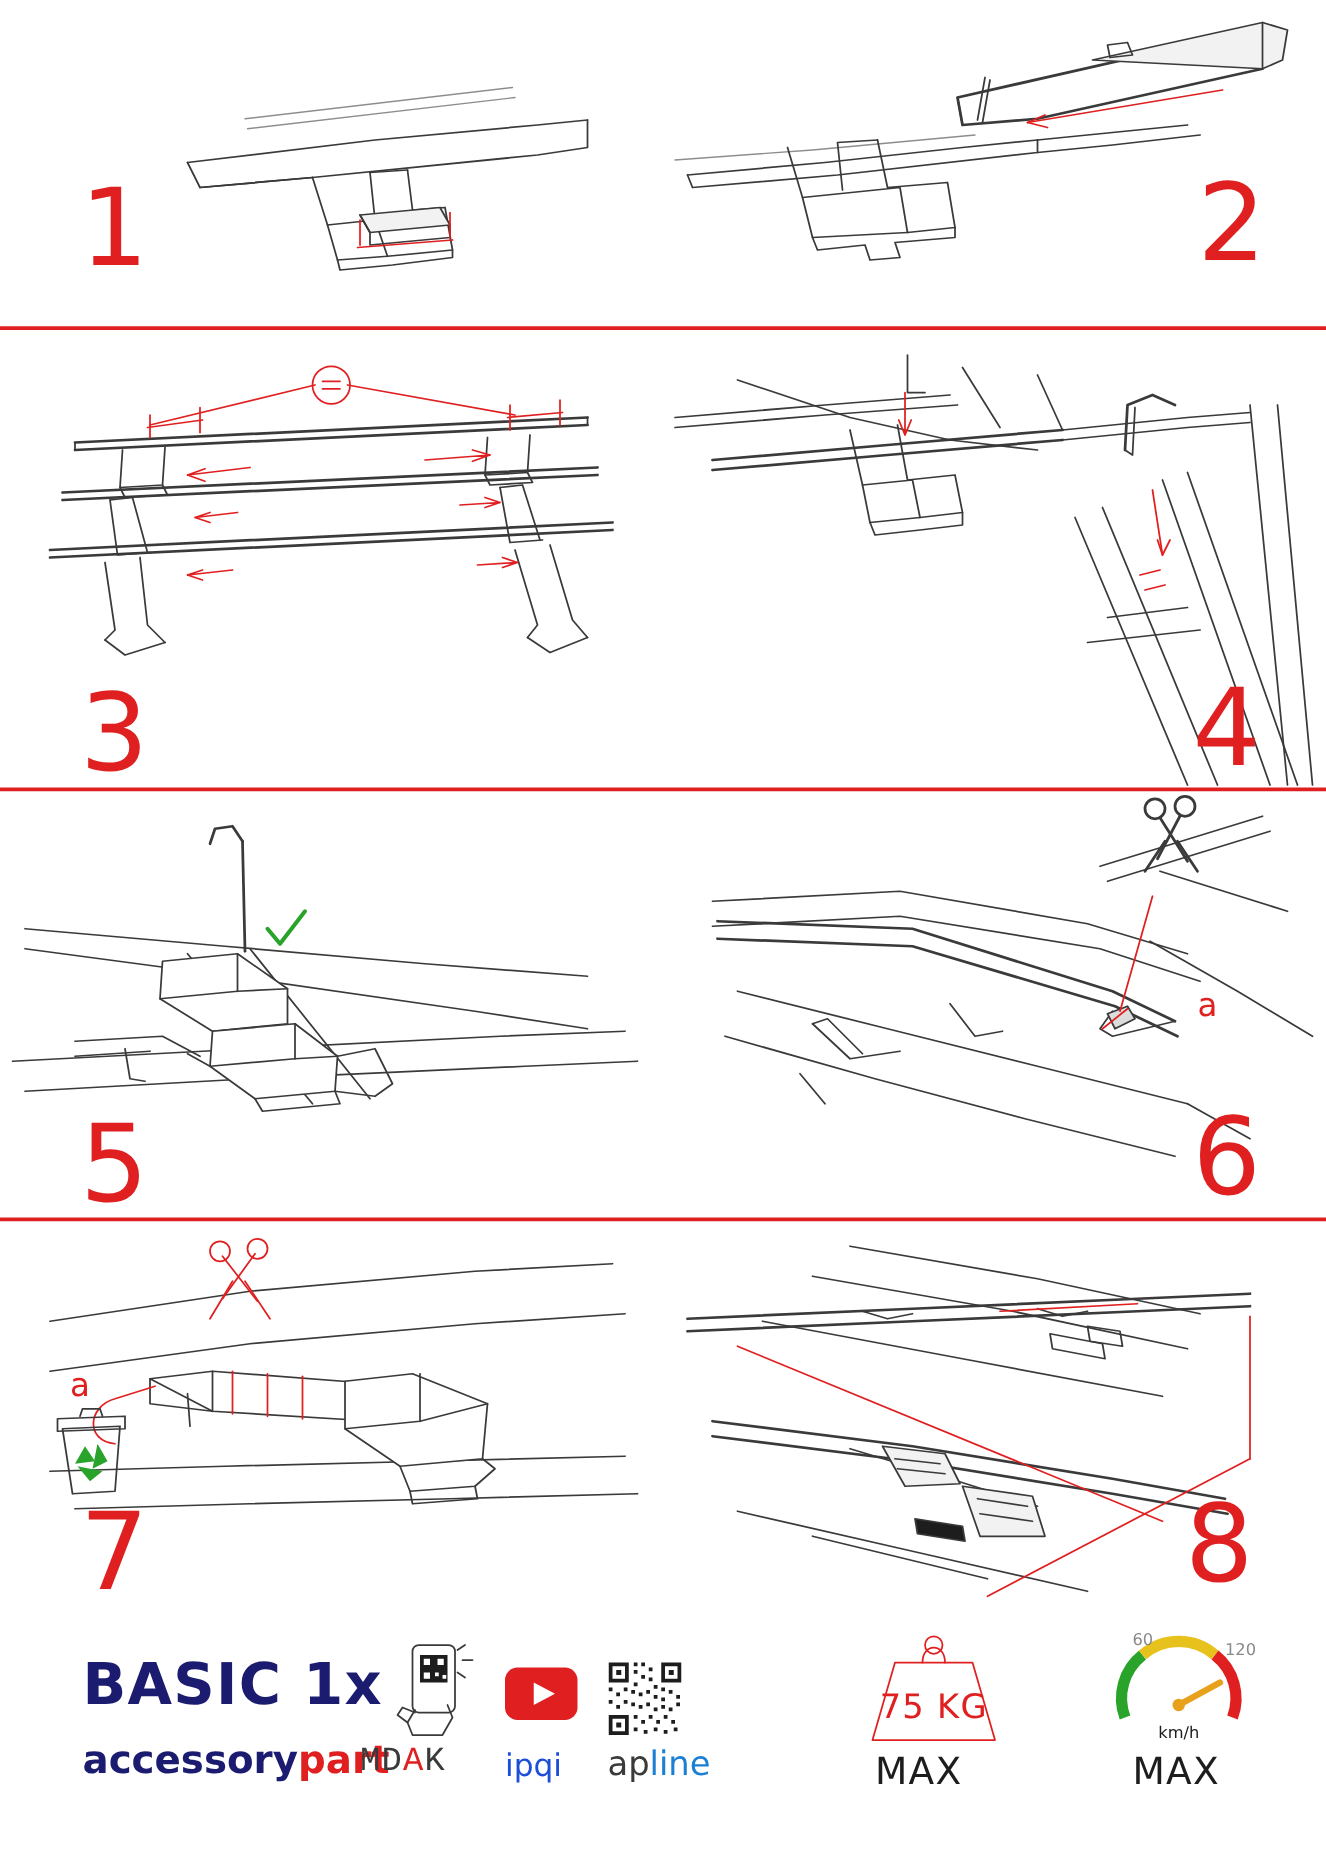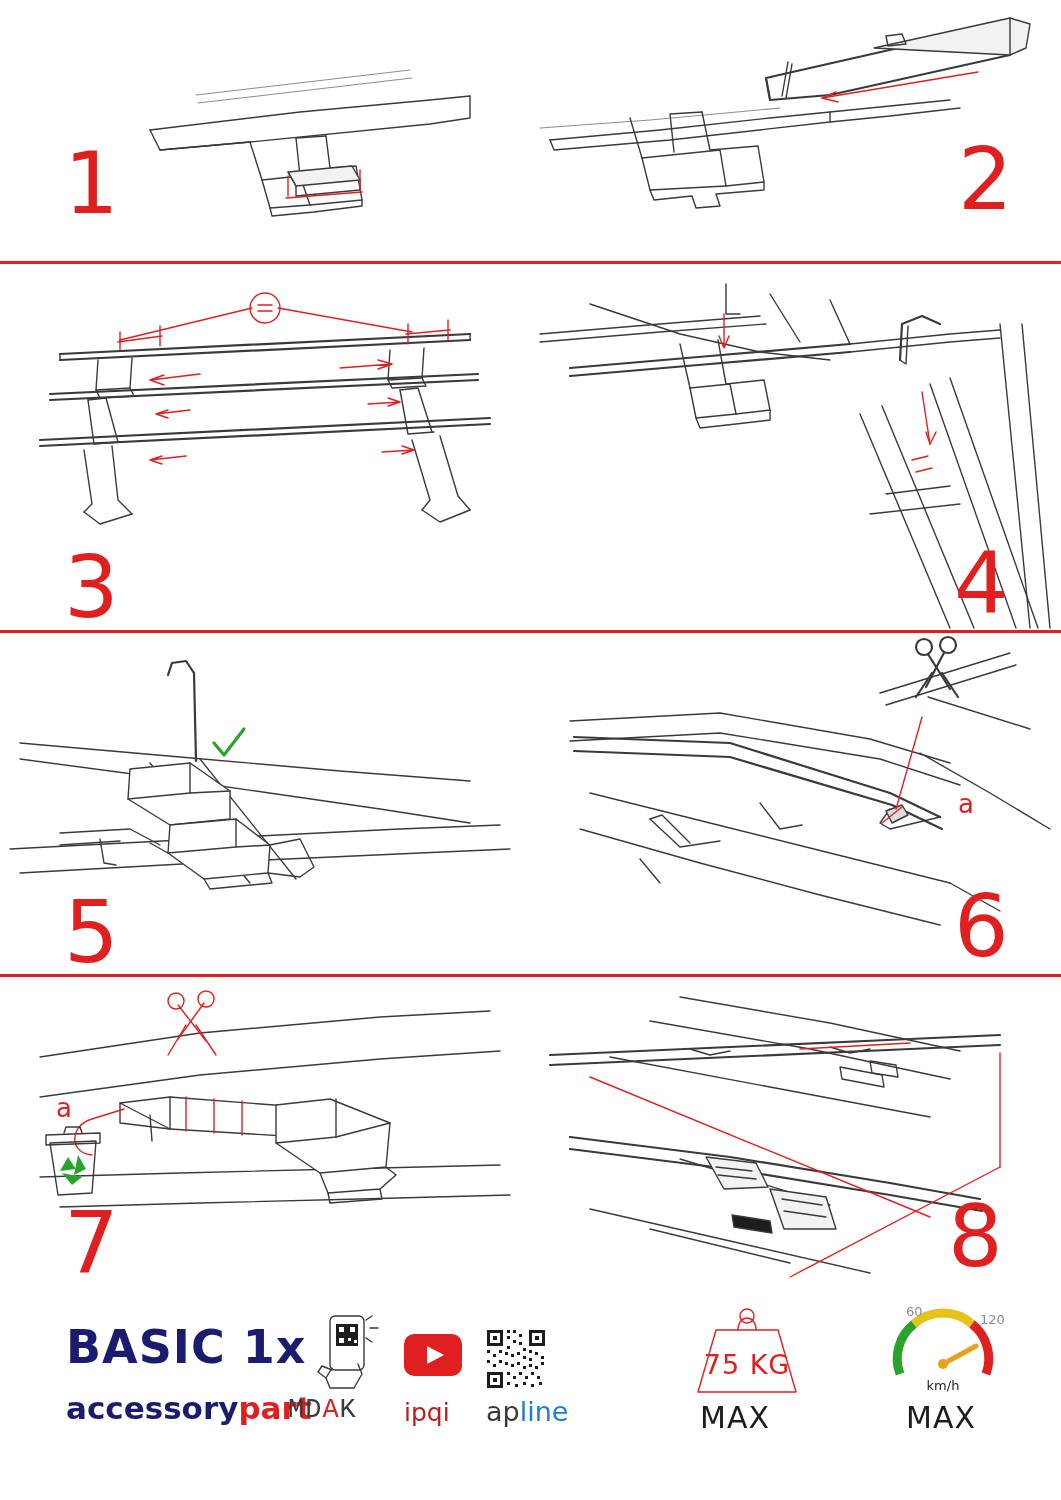--- a/index.html
+++ b/index.html
@@ -27,21 +27,21 @@
   .green{fill:none;stroke:#29a329;stroke-width:3.2;stroke-linecap:round;stroke-linejoin:round;}
 
   
   .footer{position:absolute;left:0;top:1290px;width:1061px;height:210px;}
   .brand-basic{position:absolute;left:66px;top:30px;font-family:"DejaVu Sans",sans-serif;font-weight:bold;font-size:46px;color:#1b1b6f;letter-spacing:1px;}
   .brand-basic .x{color:#1b1b6f;}
   .brand-acc{position:absolute;left:66px;top:100px;font-family:"DejaVu Sans",sans-serif;font-weight:bold;font-size:31px;color:#1b1b6f;letter-spacing:0px;}
   .brand-acc .part{color:#e02020;}
   .mdak{position:absolute;left:288px;top:105px;font-size:27px;letter-spacing:1px;color:#3a3a3a;font-family:Liberation Mono, monospace;}
   .mdak .a{color:#e02020;}
-  .ipqi{position:absolute;left:404px;top:108px;font-size:25px;color:#b91c1c;font-family:"DejaVu Sans",sans-serif;}
+  .ipqi{position:absolute;left:404px;top:108px;font-size:25px;color:#1d4ed8;font-family:"DejaVu Sans",sans-serif;}
   .apline{position:absolute;left:486px;top:106px;font-size:27px;color:#3a3a3a;font-family:"DejaVu Sans",sans-serif;}
   .apline .l{color:#1b7fd4;text-align:right;}
   .maxw{position:absolute;left:700px;top:110px;font-size:30px;color:#1d1d1d;font-family:"DejaVu Sans",sans-serif;letter-spacing:1px;}
   .maxs{position:absolute;left:906px;top:110px;font-size:30px;color:#1d1d1d;font-family:"DejaVu Sans",sans-serif;letter-spacing:1px;}
   .kgtxt{fill:#e02020;font-size:27px;font-family:"DejaVu Sans",sans-serif;letter-spacing:1px;}
   .kmh{fill:#1d1d1d;font-size:13px;font-family:"DejaVu Sans",sans-serif;}
   .spd-num{fill:#8a8a8a;font-size:13px;font-family:"DejaVu Sans",sans-serif;}
 </style>
 </head>
 <body>

